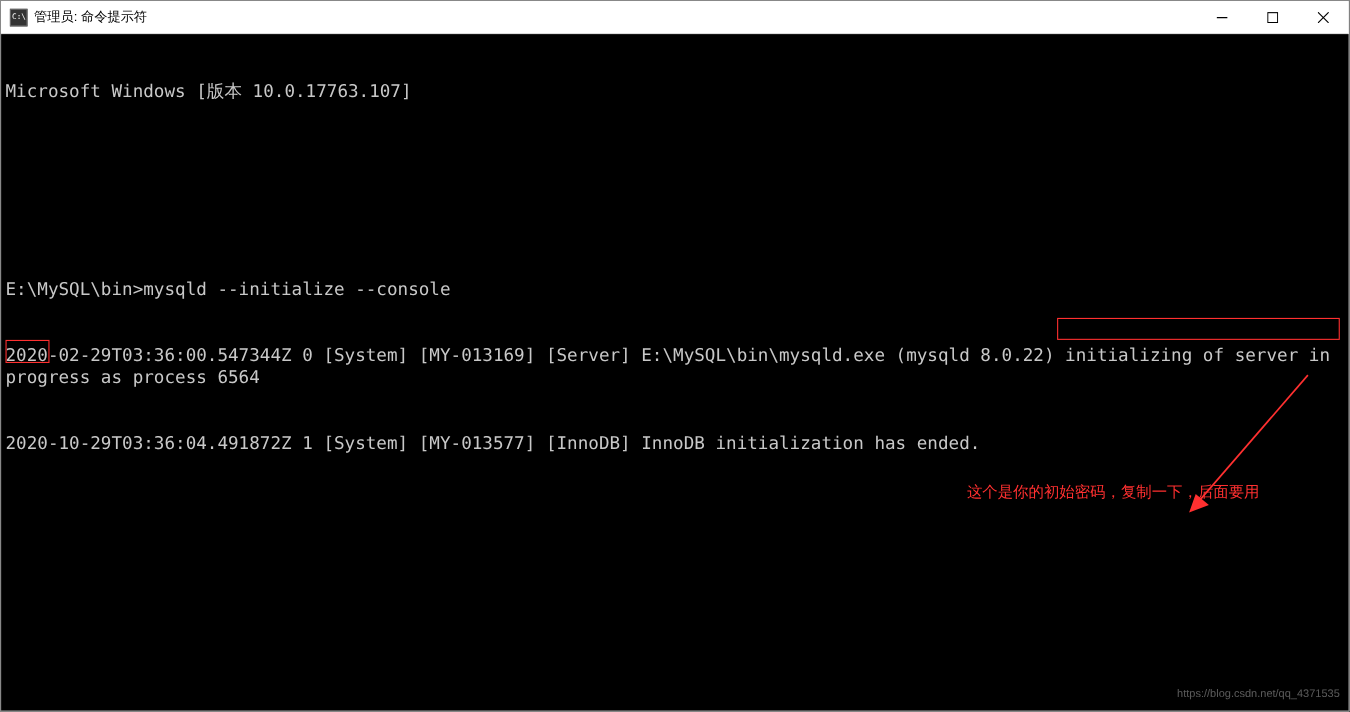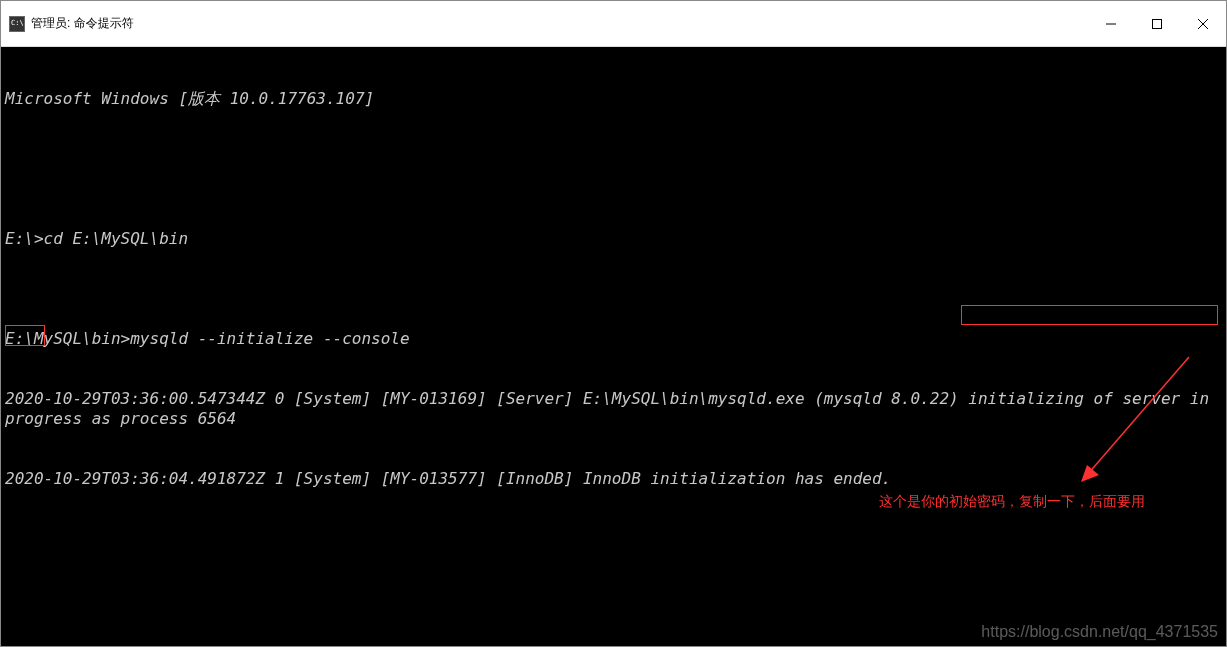--- a/index.html
+++ b/index.html
@@ -17,21 +17,21 @@
     }
     .window {
       width: 100%;
       height: 100%;
       background: #fff;
       display: flex;
       flex-direction: column;
       border: 1px solid #888;
     }
     .titlebar {
-      height: 46px;
+      height: 30px;
       background: #fff;
       display: flex;
       align-items: center;
       border-bottom: 1px solid #ddd;
     }
     .titlebar-icon {
       width: 16px;
       height: 16px;
       margin-left: 8px;
       margin-right: 6px;
@@ -74,21 +74,20 @@
       font-size: 16px;
       line-height: 20px;
       padding: 2px 4px;
       white-space: pre;
       position: relative;
       overflow: hidden;
     }
     .terminal-line {
       white-space: pre-wrap;
       word-break: break-all;
-      font-style: italic;
     }
     .hl-box-1 {
       position: absolute;
       border: 1.5px solid #ff3030;
       top: 258px;
       left: 960px;
       width: 257px;
       height: 20px;
       pointer-events: none;
     }
@@ -104,34 +103,34 @@
     .arrow-container {
       position: absolute;
       top: 280px;
       left: 1010px;
       width: 150px;
       height: 140px;
       pointer-events: none;
     }
     .annotation-text {
       position: absolute;
-      top: 444px;
+      top: 406px;
       left: 878px;
       color: #ff3030;
       font-family: "Microsoft YaHei", sans-serif;
       font-size: 14px;
       pointer-events: none;
     }
     .watermark {
       position: absolute;
       bottom: 4px;
       right: 8px;
       color: rgba(200, 200, 200, 0.45);
       font-family: Arial, sans-serif;
-      font-size: 16px;
+      font-size: 10px;
       pointer-events: none;
     }
   </style>
 </head>
 <body>
 
 <div class="window">
   <div class="titlebar">
     <div class="titlebar-icon"></div>
     <div class="titlebar-text">管理员: 命令提示符</div>
@@ -152,24 +151,23 @@
             <line x1="10" y1="0" x2="0" y2="10" stroke="currentColor" stroke-width="1"></line>
           </svg>
       </div>
     </div>
   </div>
 
   <div class="terminal">
     <div class="terminal-line">Microsoft Windows [版本 10.0.17763.107]</div>
     <div class="terminal-line"></div>
     <div class="terminal-line"></div>
-    <div class="terminal-line">E:\&gt;cd E:\MySQL\bin</div>
     <div class="terminal-line"></div>
     <div class="terminal-line">E:\MySQL\bin&gt;mysqld --initialize --console</div>
-    <div class="terminal-line">2020-10-29T03:36:00.547344Z 0 [System] [MY-013169] [Server] E:\MySQL\bin\mysqld.exe (mysqld 8.0.22) initializing of server in progress as process 6564</div>
+    <div class="terminal-line">2020-02-29T03:36:00.547344Z 0 [System] [MY-013169] [Server] E:\MySQL\bin\mysqld.exe (mysqld 8.0.22) initializing of server in progress as process 6564</div>
     <div class="terminal-line">2020-10-29T03:36:04.491872Z 1 [System] [MY-013577] [InnoDB] InnoDB initialization has ended.</div>
     
     <div class="terminal-line"></div>
     
 
     <div class="hl-box-1"></div>
     <div class="hl-box-2"></div>
 
     <div class="arrow-container">
       <svg width="150" height="140" viewBox="0 0 150 140">

